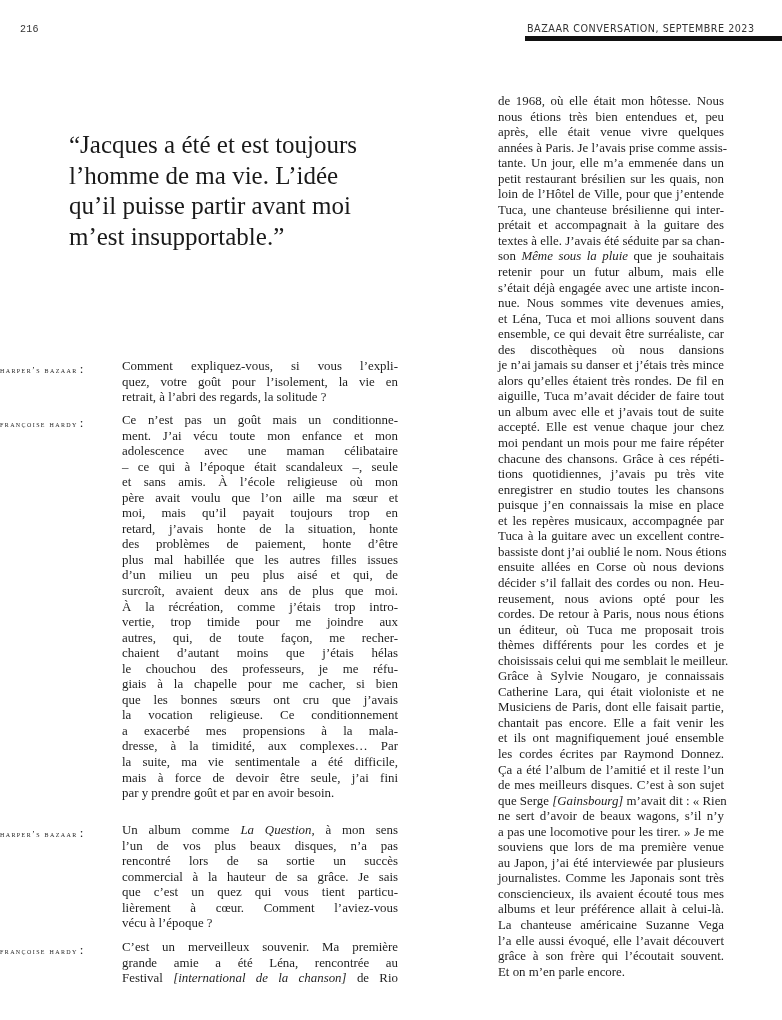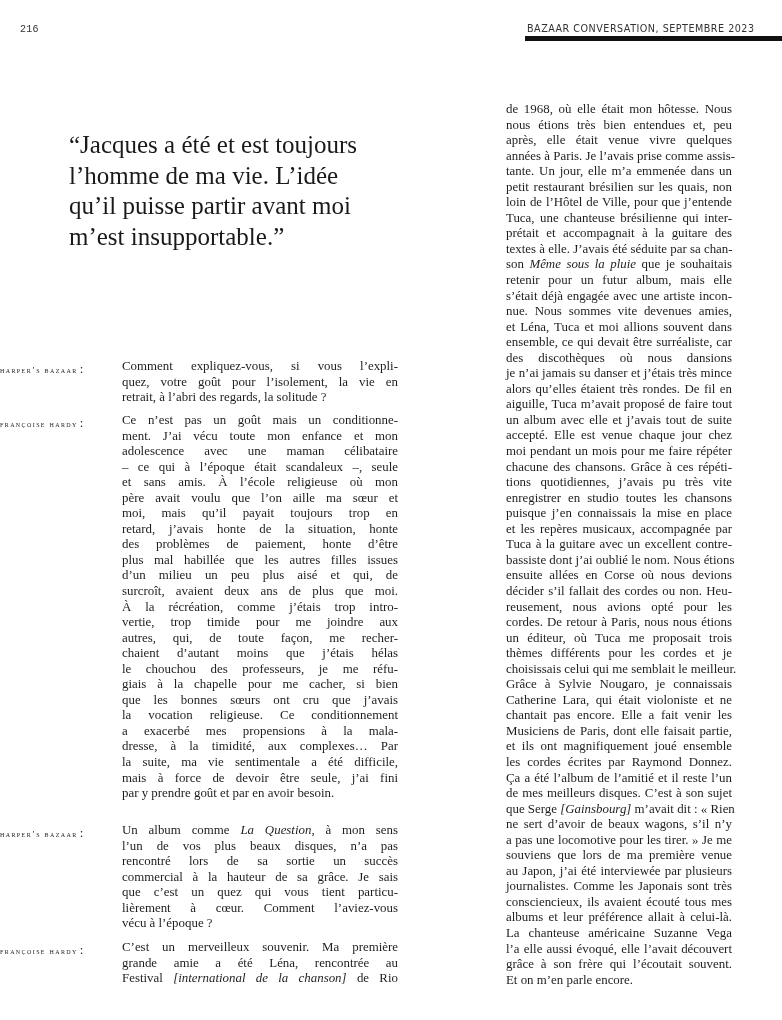--- a/index.html
+++ b/index.html
@@ -16,21 +16,21 @@
   .pull-quote p { margin: 0; }
 
   .qa { position: absolute; left: 0; width: 400px; }
   .qa .speaker { position: absolute; left: 0; width: 120px; text-align: left;
                  font-size: 8.6px; letter-spacing: 1.4px; font-variant: small-caps; text-transform: lowercase;
                  white-space: nowrap; top: 2px; color: #222; }
   .qa .speaker .colon { font-size: 13px; letter-spacing: 0; margin-left: 2px; text-transform: none; }
   .qa .text { position: absolute; left: 122px; width: 276px; font-size: 12.9px; line-height: 15.55px;
               text-align: justify; hyphens: manual; margin: 0; }
   .right-col { position: absolute; left: 498px; top: 94px; width: 226px; font-size: 12.9px;
-               line-height: 15.55px; text-align: justify; margin: 8px; }
+               line-height: 15.55px; text-align: justify; margin: 0; }
   .line { display: block; text-align: justify; text-align-last: justify; white-space: nowrap; }
   .line.last { text-align-last: left; }
   em { font-style: italic; }
 </style>
 </head>
 <body>
 
 <div class="page-number">216</div>
 <div class="running-head">BAZAAR CONVERSATION, SEPTEMBRE 2023</div>
 <div class="head-bar"></div>
@@ -117,42 +117,42 @@
     <span class="line">textes à elle. J’avais été séduite par sa chan-</span>
     <span class="line">son <em>Même sous la pluie</em> que je souhaitais</span>
     <span class="line">retenir pour un futur album, mais elle</span>
     <span class="line">s’était déjà engagée avec une artiste incon-</span>
     <span class="line">nue. Nous sommes vite devenues amies,</span>
     <span class="line">et Léna, Tuca et moi allions souvent dans</span>
     <span class="line">ensemble, ce qui devait être surréaliste, car</span>
     <span class="line">des discothèques où nous dansions</span>
     <span class="line">je n’ai jamais su danser et j’étais très mince</span>
     <span class="line">alors qu’elles étaient très rondes. De fil en</span>
-    <span class="line">aiguille, Tuca m’avait proposé de faire tout</span>
+    <span class="line">aiguille, Tuca m’avait décider de faire tout</span>
     <span class="line">un album avec elle et j’avais tout de suite</span>
     <span class="line">accepté. Elle est venue chaque jour chez</span>
     <span class="line">moi pendant un mois pour me faire répéter</span>
     <span class="line">chacune des chansons. Grâce à ces répéti-</span>
     <span class="line">tions quotidiennes, j’avais pu très vite</span>
     <span class="line">enregistrer en studio toutes les chansons</span>
     <span class="line">puisque j’en connaissais la mise en place</span>
     <span class="line">et les repères musicaux, accompagnée par</span>
     <span class="line">Tuca à la guitare avec un excellent contre-</span>
     <span class="line">bassiste dont j’ai oublié le nom. Nous étions</span>
     <span class="line">ensuite allées en Corse où nous devions</span>
     <span class="line">décider s’il fallait des cordes ou non. Heu-</span>
     <span class="line">reusement, nous avions opté pour les</span>
     <span class="line">cordes. De retour à Paris, nous nous étions</span>
     <span class="line">un éditeur, où Tuca me proposait trois</span>
     <span class="line">thèmes différents pour les cordes et je</span>
     <span class="line">choisissais celui qui me semblait le meilleur.</span>
     <span class="line">Grâce à Sylvie Nougaro, je connaissais</span>
     <span class="line">Catherine Lara, qui était violoniste et ne</span>
+    <span class="line">Musiciens de Paris, dont elle faisait partie,</span>
     <span class="line">chantait pas encore. Elle a fait venir les</span>
-    <span class="line">Musiciens de Paris, dont elle faisait partie,</span>
     <span class="line">et ils ont magnifiquement joué ensemble</span>
     <span class="line">les cordes écrites par Raymond Donnez.</span>
     <span class="line">Ça a été l’album de l’amitié et il reste l’un</span>
     <span class="line">de mes meilleurs disques. C’est à son sujet</span>
     <span class="line">que Serge <em>[Gainsbourg]</em> m’avait dit : « Rien</span>
     <span class="line">ne sert d’avoir de beaux wagons, s’il n’y</span>
     <span class="line">a pas une locomotive pour les tirer. » Je me</span>
     <span class="line">souviens que lors de ma première venue</span>
     <span class="line">au Japon, j’ai été interviewée par plusieurs</span>
     <span class="line">journalistes. Comme les Japonais sont très</span>

